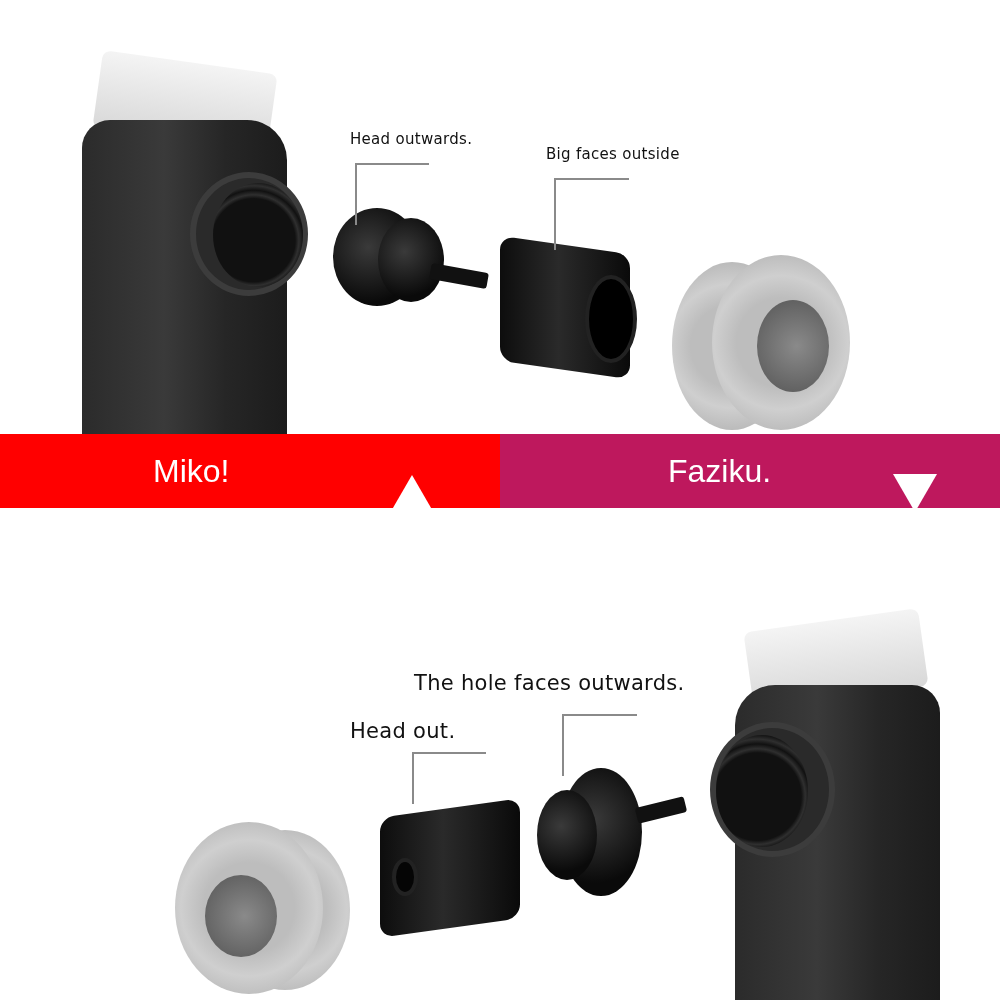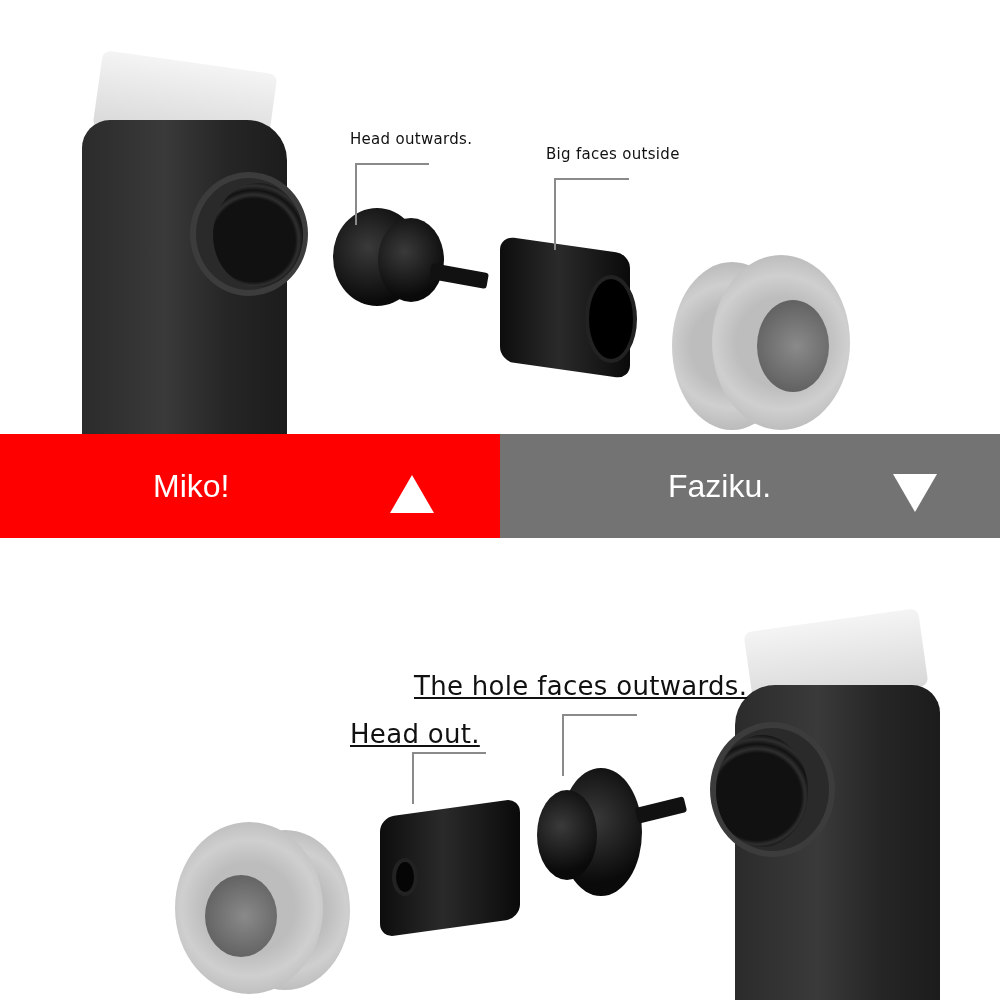--- a/index.html
+++ b/index.html
@@ -5,29 +5,29 @@
   html, body { margin: 0; padding: 0; }
   body {
     width: 1000px; height: 1000px; background: #ffffff; position: relative; overflow: hidden;
     font-family: "DejaVu Sans", sans-serif;
   }
   .label {
     position: absolute; color: #111; white-space: nowrap;
     font-family: "DejaVu Sans", sans-serif; letter-spacing: 0.3px;
   }
   .label.small { font-size: 15px; }
-  .label.big { font-size: 26px; text-decoration: underline; }
+  .label.big { font-size: 21px; }
   .hline { position: absolute; height: 2px; background: #8a8a8a; }
   .vline { position: absolute; width: 2px; background: #8a8a8a; }
 
   
-  .banner { position: absolute; left: 0; top: 434px; width: 1000px; height: 104px; display: flex; text-align: center; }
+  .banner { position: absolute; left: 0; top: 434px; width: 1000px; height: 74px; display: flex; text-align: center; }
   .half { width: 500px; height: 100%; position: relative; }
   .half.red { background: #ff0000; }
-  .half.black { background: #737373; }
+  .half.black { background: #be185d; }
   .banner-text {
     position: absolute; top: 50%; transform: translateY(-50%);
     color: #fff; font-family: "Liberation Sans", sans-serif; font-size: 32px; font-weight: normal;
   }
   .tri-up { position: absolute; width: 0; height: 0;
     border-left: 22px solid transparent; border-right: 22px solid transparent;
     border-bottom: 38px solid #fff; }
   .tri-down { position: absolute; width: 0; height: 0;
     border-left: 22px solid transparent; border-right: 22px solid transparent;
     border-top: 38px solid #fff; }

